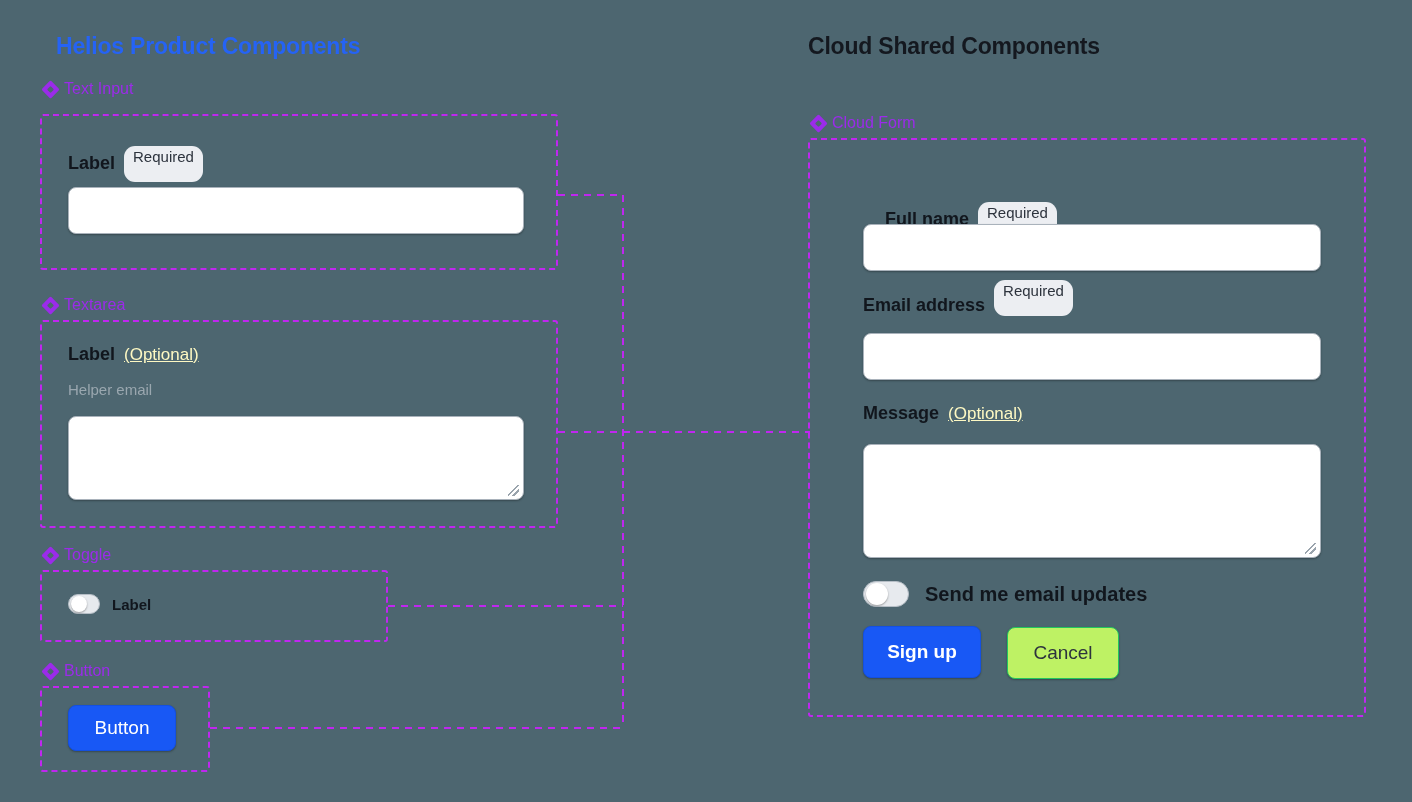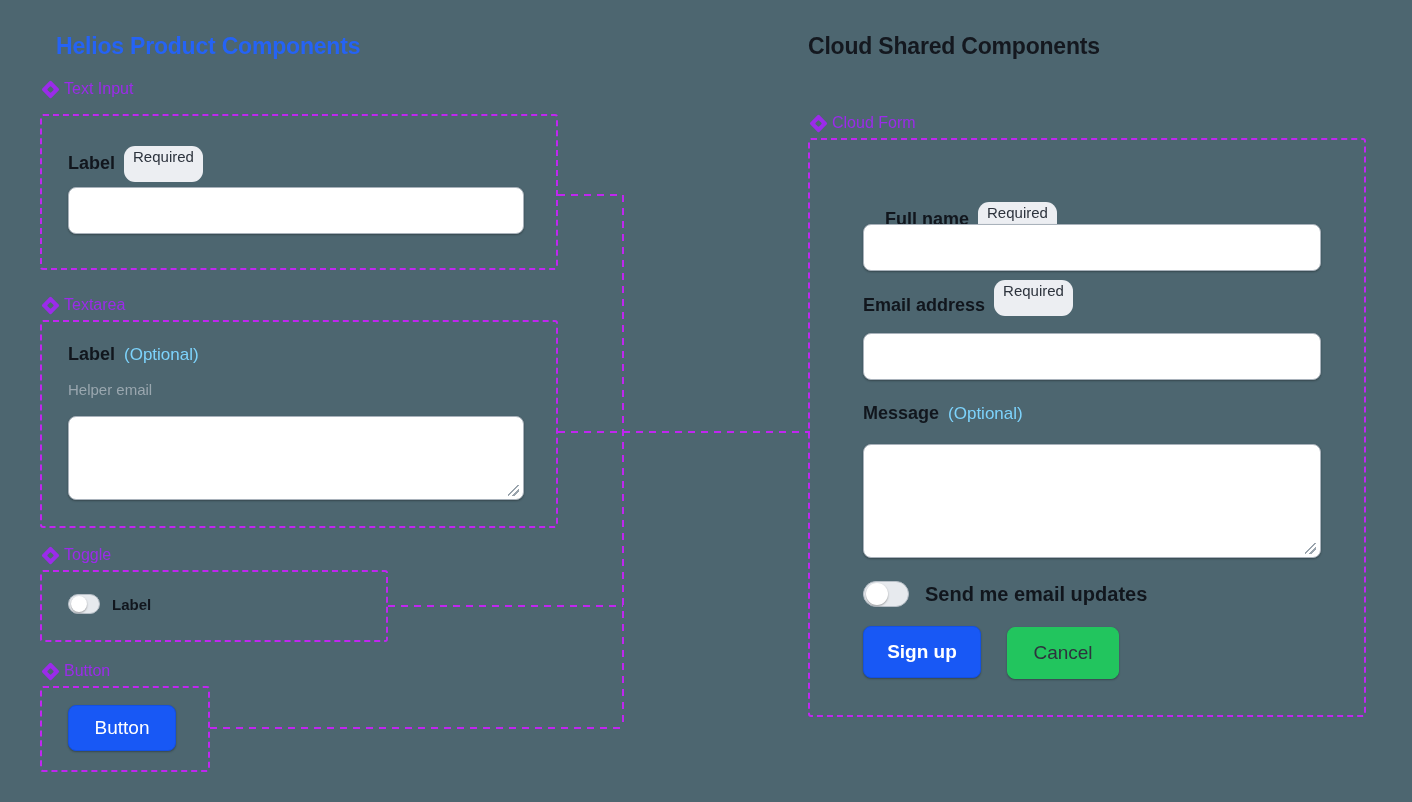--- a/index.html
+++ b/index.html
@@ -96,21 +96,22 @@
     color: #2d333d;
     font-size: 15px;
     font-weight: normal;
     padding: 3px 9px 16px;
     border-radius: 11px;
     line-height: 1.1;
   }
   .optional {
     font-size: 17px;
     font-weight: normal;
-    color: #7dd3fc;
+    color: #fef9c3;
+    text-decoration: underline;
   }
   .helper {
     position: absolute;
     font-size: 15px;
     color: #9aa7af;
     z-index: 3;
     white-space: nowrap;
   }
   .tinput, .tarea {
     position: absolute;
@@ -170,21 +171,21 @@
     z-index: 3;
     white-space: nowrap;
   }
   .btn-primary {
     background: #1858f5;
     color: #ffffff;
     border: 1px solid #1450e0;
     box-shadow: 0 1px 2px rgba(0,0,0,0.30);
   }
   .btn-secondary {
-    background: #22c55e;
+    background: #bef264;
     color: #2d333d;
     border: 1px solid #22c55e;
     box-shadow: 0 1px 2px rgba(0,0,0,0.30);
   }
 </style>
 </head>
 <body>
 
 <div id="stage">
 

